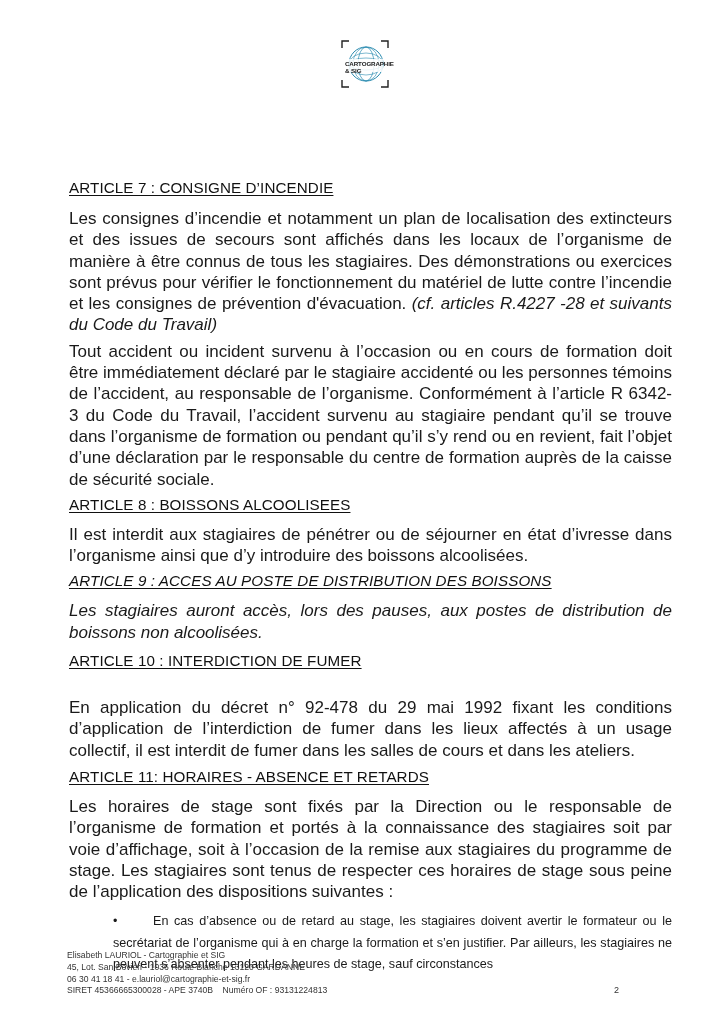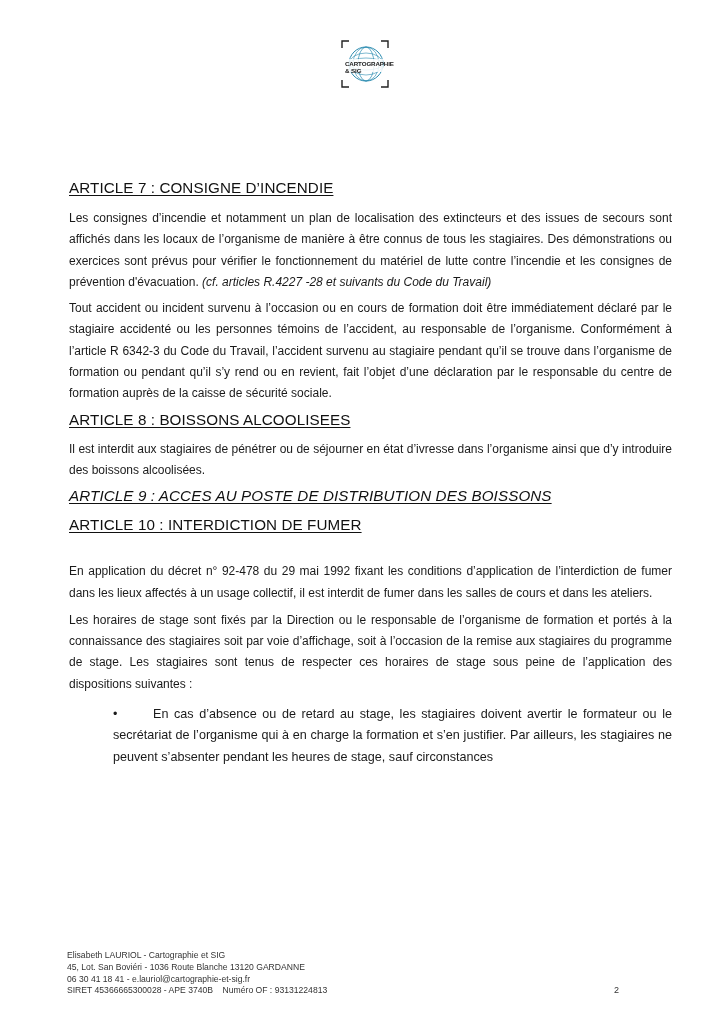--- a/index.html
+++ b/index.html
@@ -17,21 +17,21 @@
   }
   .content {
     position: absolute; left: 69px; top: 178px; width: 603px;
   }
   h2 {
     margin: 0; font-size: 15.2px; font-weight: normal; text-decoration: underline;
     text-underline-offset: 2px; text-decoration-thickness: 1px;
     color: #111; letter-spacing: 0.1px; line-height: 20px;
   }
   p {
-    margin: 0; font-size: 12px; line-height: 21.3px; text-align: justify;
+    margin: 0; font-size: 17px; line-height: 21.3px; text-align: justify;
     color: #1a1a1a;
   }
   .a6 h2 { margin-bottom: 10px; }
   .a7 { margin-top: 5px; }
   .a7 h2 { margin-bottom: 9px; }
   .a8 { margin-top: 5px; }
   .a8 h2 { margin-bottom: 9px; }
   .a9 { margin-top: 5px; font-style: italic; }
   .a9 h2 { margin-bottom: 9px; }
   .a10 { margin-top: 8px; }
@@ -87,28 +87,30 @@
     <p>Tout accident ou incident survenu à l’occasion ou en cours de formation doit être immédiatement déclaré par le stagiaire accidenté ou les personnes témoins de l’accident, au responsable de l’organisme. Conformément à l’article R 6342-3 du Code du Travail, l’accident survenu au stagiaire pendant qu’il se trouve dans l’organisme de formation ou pendant qu’il s’y rend ou en revient, fait l’objet d’une déclaration par le responsable du centre de formation auprès de la caisse de sécurité sociale.</p>
   </section>
 
   <section class="a8">
     <h2>ARTICLE 8 : BOISSONS ALCOOLISEES</h2>
     <p>Il est interdit aux stagiaires de pénétrer ou de séjourner en état d’ivresse dans l’organisme ainsi que d’y introduire des boissons alcoolisées.</p>
   </section>
 
   <section class="a9">
     <h2>ARTICLE 9 : ACCES AU POSTE DE DISTRIBUTION DES BOISSONS</h2>
+    <p>Les stagiaires auront accès, lors des pauses, aux postes de distribution de boissons non alcoolisées.</p>
   </section>
 
   <section class="a10">
     <h2>ARTICLE 10 : INTERDICTION DE FUMER</h2>
     <p>En application du décret n° 92-478 du 29 mai 1992 fixant les conditions d’application de l’interdiction de fumer dans les lieux affectés à un usage collectif, il est interdit de fumer dans les salles de cours et dans les ateliers.</p>
   </section>
 
   <section class="a11">
+    <h2>ARTICLE 11: HORAIRES - ABSENCE ET RETARDS</h2>
     <p>Les horaires de stage sont fixés par la Direction ou le responsable de l’organisme de formation et portés à la connaissance des stagiaires soit par voie d’affichage, soit à l’occasion de la remise aux stagiaires du programme de stage. Les stagiaires sont tenus de respecter ces horaires de stage sous peine de l’application des dispositions suivantes :</p>
     <div class="bullet">
       <span class="dot">•</span>
       <span>En cas d’absence ou de retard au stage, les stagiaires doivent avertir le formateur ou le secrétariat de l’organisme qui à en charge la formation et s’en justifier. Par ailleurs, les stagiaires ne peuvent s’absenter pendant les heures de stage, sauf circonstances</span>
     </div>
   </section>
 </div>
 
 <div class="footer">
   <div>Elisabeth LAURIOL - Cartographie et SIG</div>

